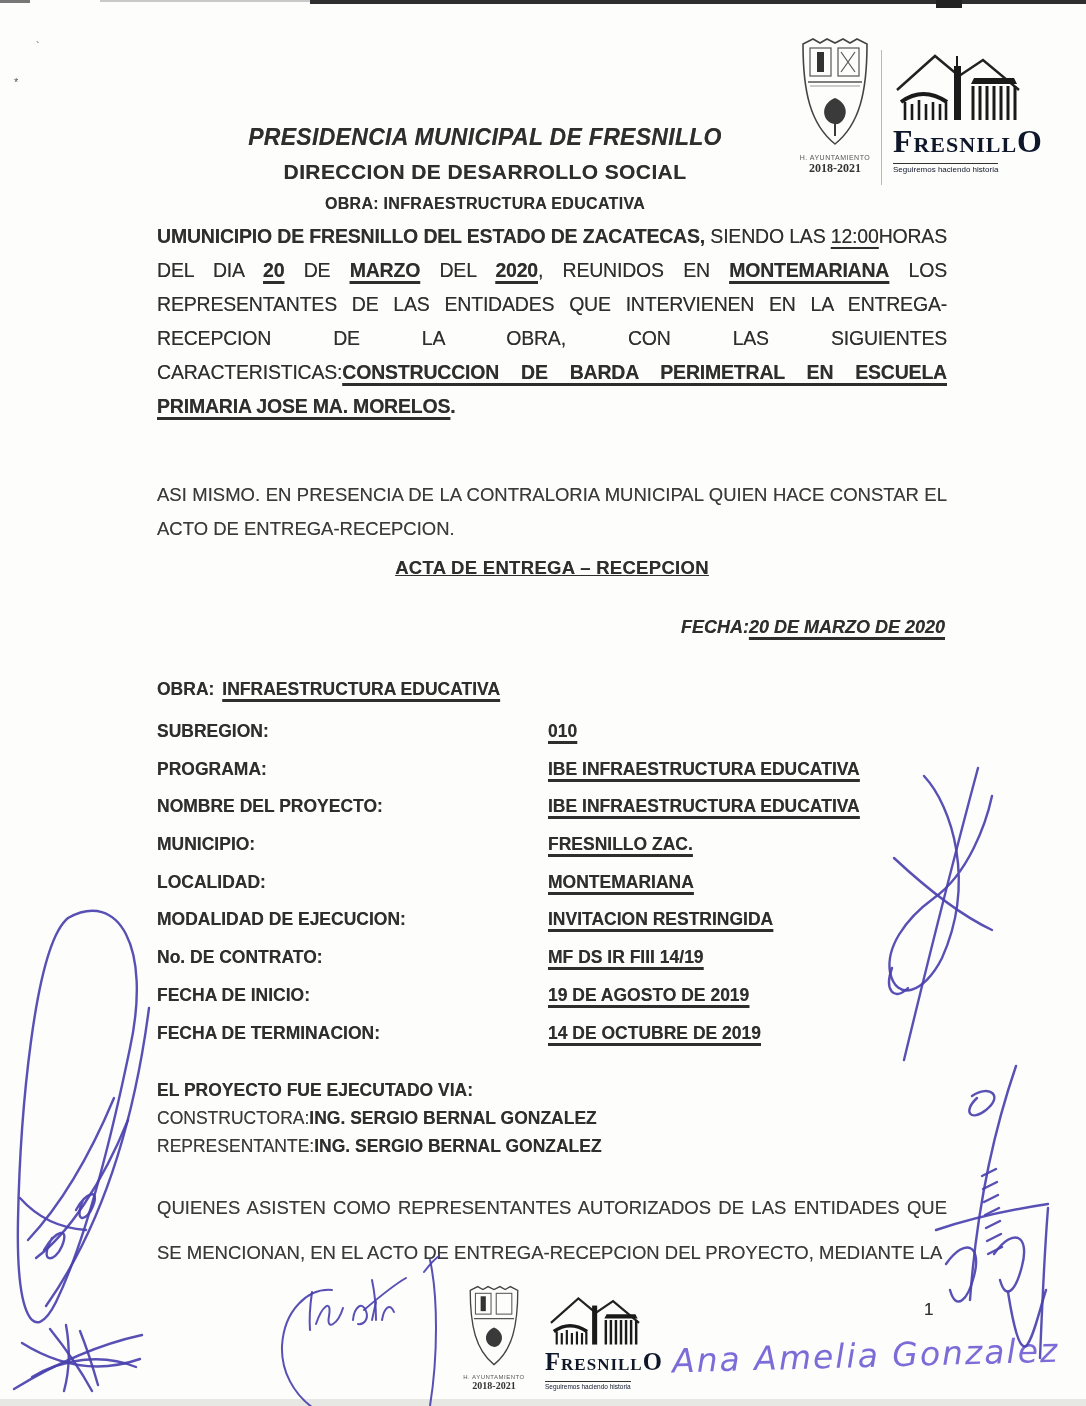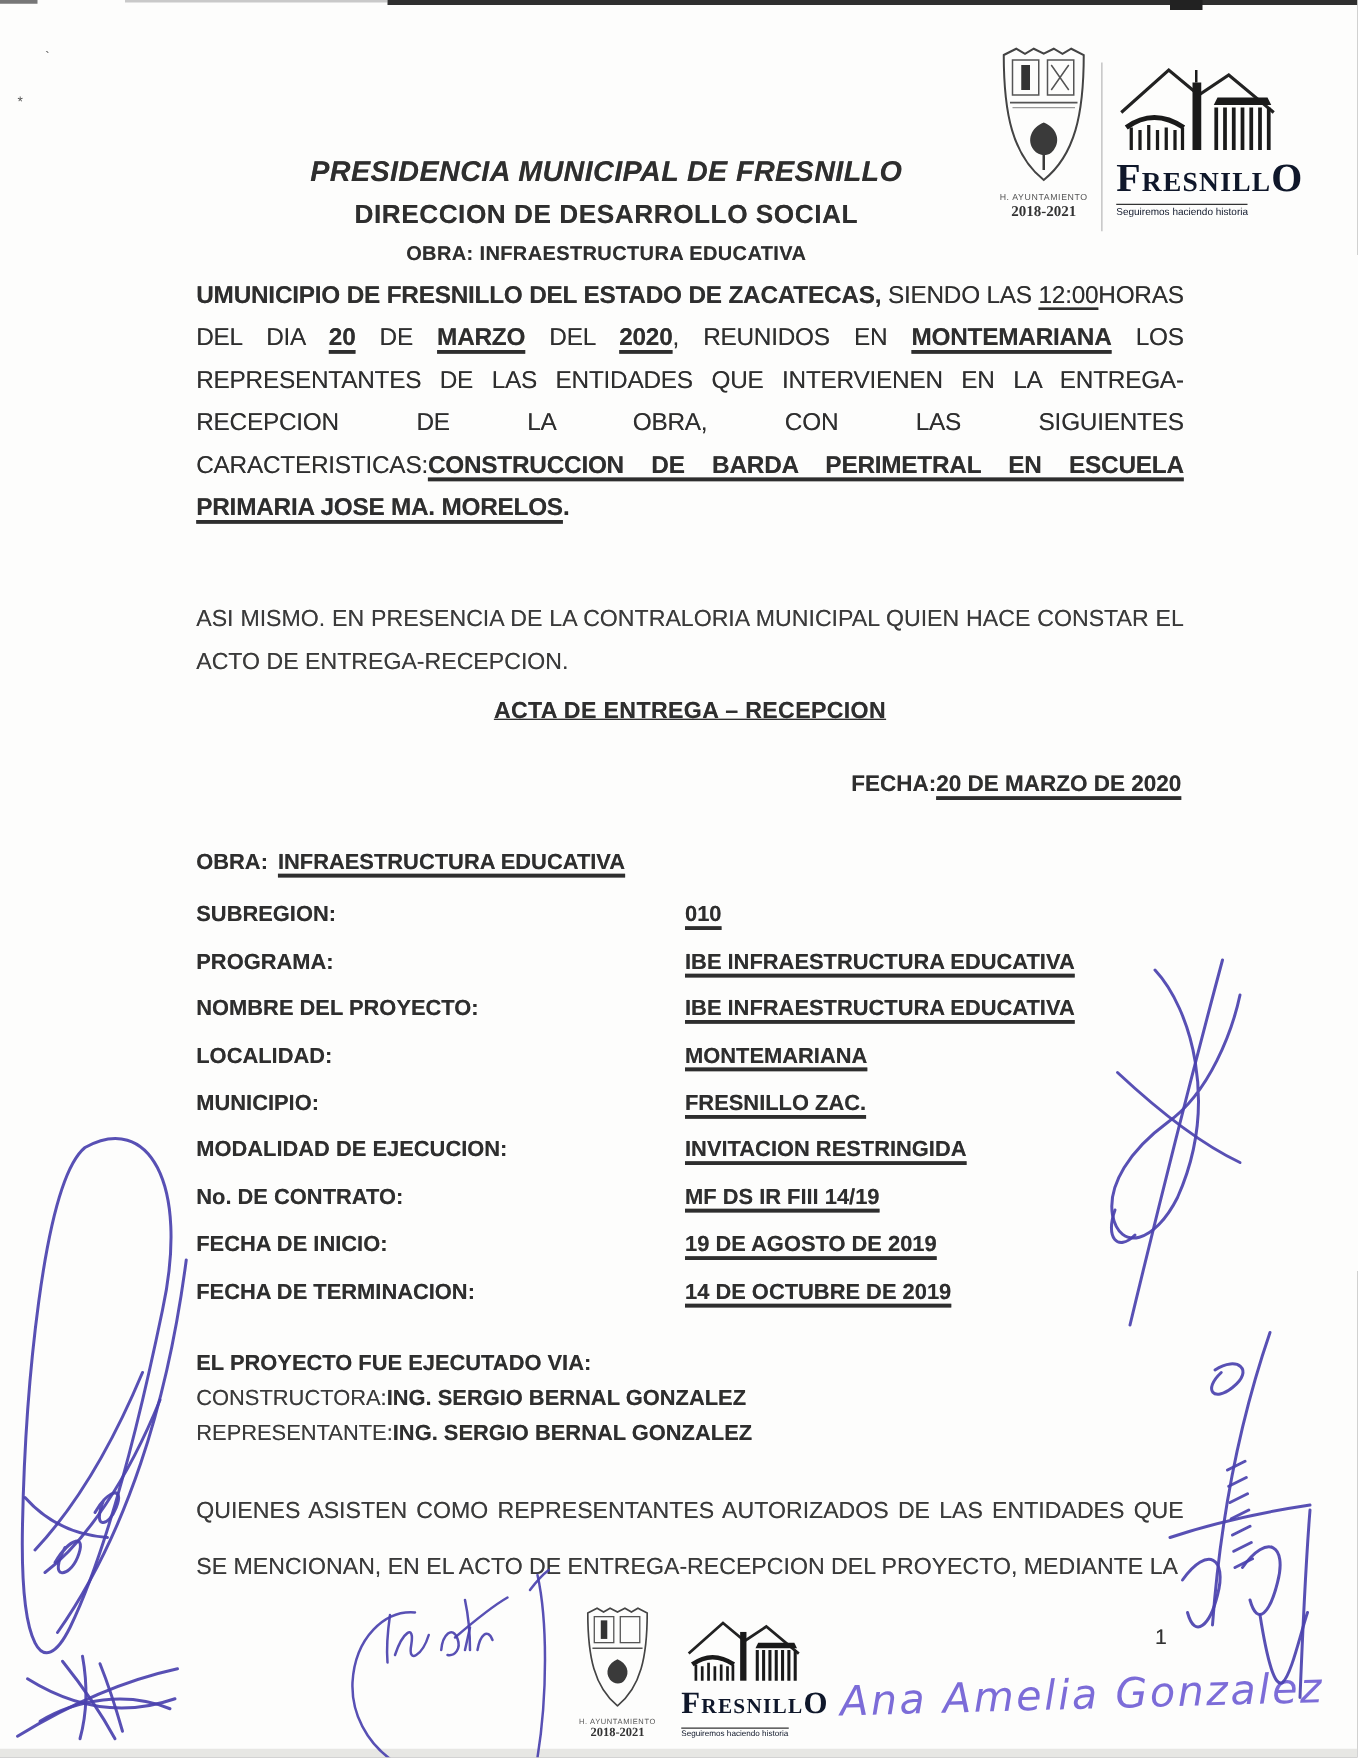--- a/index.html
+++ b/index.html
@@ -38,21 +38,21 @@
   .intro { top:219px; font-size:19.5px; line-height:34px; letter-spacing:-0.2px; }
   .presence { top:478px; font-size:18.5px; line-height:34px; color:#3a3a3a; }
   .closing { top:1185px; font-size:18.5px; line-height:45px; color:#3a3a3a; }
   .b { font-weight:700; }
   .u { text-decoration:underline; text-decoration-thickness:2px; text-underline-offset:4px; }
   .bu { font-weight:700; text-decoration:underline; text-decoration-thickness:2.5px; text-underline-offset:4px; }
 
   .acta-title { top:557px; left:157px; width:790px; position:absolute; text-align:center;
                 font-size:18.5px; font-weight:700; letter-spacing:.3px;text-decoration:underline; }
   .fecha { top:617px; left:157px; width:788px; position:absolute; text-align:right;
-           font-size:18px; font-weight:700; }
+           font-size:18px; font-weight:700;font-style:italic; }
 
   
   .fields { position:absolute; left:157px; top:679px; width:790px; font-size:17.5px; font-weight:700; }
   .frow { height:37.7px; position:relative; }
   .frow .lab { position:absolute; left:0; }
   .frow .val { position:absolute; left:391px; text-decoration:underline; text-decoration-thickness:2.5px; text-underline-offset:4px; }
   .frow.inline .val { position:static; margin-left:8px; }
   .frow.inline { height:42px; }
 
   .exec { position:absolute; left:157px; top:1076px; font-size:17.5px; line-height:28px; }
@@ -143,26 +143,26 @@
       </div>
     <div class="frow">
         <span class="lab">PROGRAMA:</span>
         <span class="val">IBE INFRAESTRUCTURA EDUCATIVA</span>
       </div>
     <div class="frow">
         <span class="lab">NOMBRE DEL PROYECTO:</span>
         <span class="val">IBE INFRAESTRUCTURA EDUCATIVA</span>
       </div>
     <div class="frow">
+        <span class="lab">MUNICIPIO:</span>
+        <span class="val">FRESNILLO ZAC.</span>
+      </div>
+    <div class="frow">
         <span class="lab">LOCALIDAD:</span>
         <span class="val">MONTEMARIANA</span>
-      </div>
-    <div class="frow">
-        <span class="lab">MUNICIPIO:</span>
-        <span class="val">FRESNILLO ZAC.</span>
       </div>
     <div class="frow">
         <span class="lab">MODALIDAD DE EJECUCION:</span>
         <span class="val">INVITACION RESTRINGIDA</span>
       </div>
     <div class="frow">
         <span class="lab">No. DE CONTRATO:</span>
         <span class="val">MF DS IR FIII 14/19</span>
       </div>
     <div class="frow">

